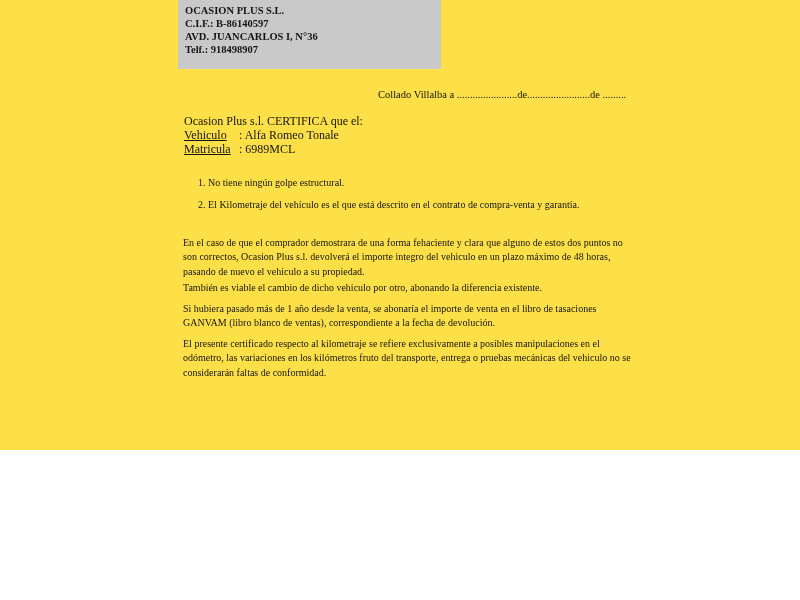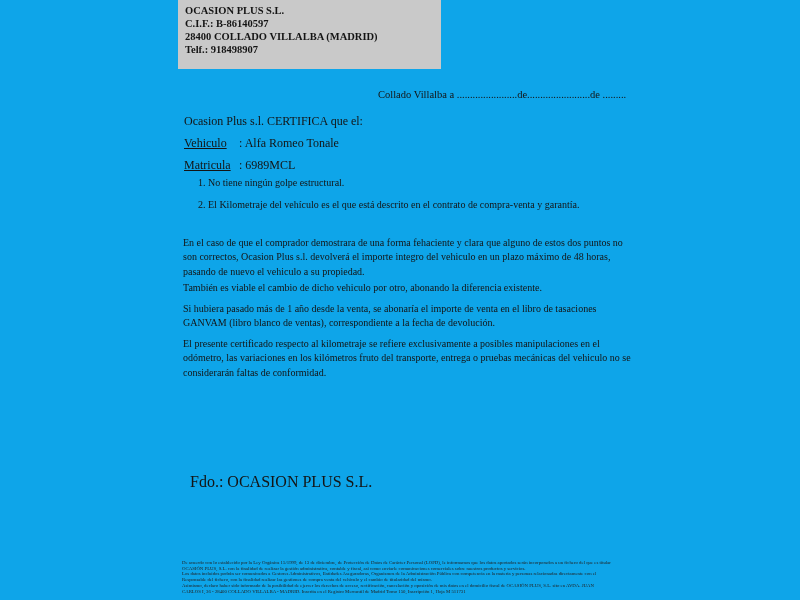--- a/index.html
+++ b/index.html
@@ -1,19 +1,19 @@
 <!DOCTYPE html>
 <html><head>
 <meta charset="utf-8">
 <style>
   html,body{margin:0;padding:0;}
   .page{
     position:relative;
-    width:800px;height:600px;
-    background:#0ea5e9;
+    width:800px;height:450px;
+    background:#fde047;
     font-family:"Liberation Serif", serif;
     color:#141414;
     overflow:hidden;
   }
   .header-box{
     position:absolute;
     left:178px;top:0px;
     width:263px;height:69px;
     background:#c9c9c9;
     box-sizing:border-box;
@@ -27,21 +27,21 @@
     left:378px;top:89px;
     font-size:10.5px;
     white-space:nowrap;
   }
   .cert-block{
     position:absolute;
     left:184px;top:114px;
     font-size:12px;
     line-height:14px;
   }
-  .label-w{display:inline-block;width:55px;margin-top:8px;}
+  .label-w{display:inline-block;width:55px;}
   .u{text-decoration:underline;}
   .point{
     position:absolute;
     left:198px;
     width:460px;
     font-size:10px;
     line-height:13px;
   }
   .point1{top:176px;}
   .point2{top:198px;}
@@ -72,21 +72,21 @@
   .fine-print div{white-space:nowrap;}
 </style>
 </head>
 <body>
 
 <div class="page">
 
   <div class="header-box">
     <div>OCASION PLUS S.L.</div>
     <div>C.I.F.: B-86140597</div>
-    <div>28400 COLLADO VILLALBA (MADRID)</div>
+    <div>AVD. JUANCARLOS I, N°36</div>
     <div>Telf.: 918498907</div>
   </div>
 
   <div class="date-line">Collado Villalba a .......................de........................de .........</div>
 
   <div class="cert-block">
     <div>Ocasion Plus s.l. CERTIFICA que el:</div>
     <div><span class="label-w"><span class="u">Vehiculo</span></span><span>: Alfa Romeo Tonale</span></div>
     <div><span class="label-w"><span class="u">Matricula</span></span><span>: 6989MCL</span></div>
   </div>

